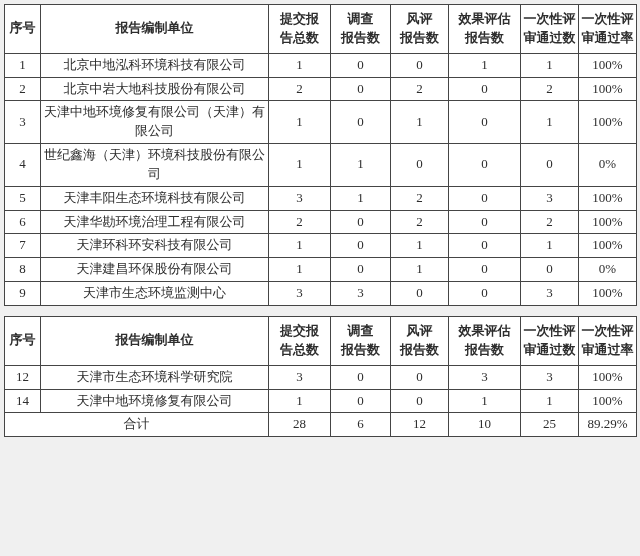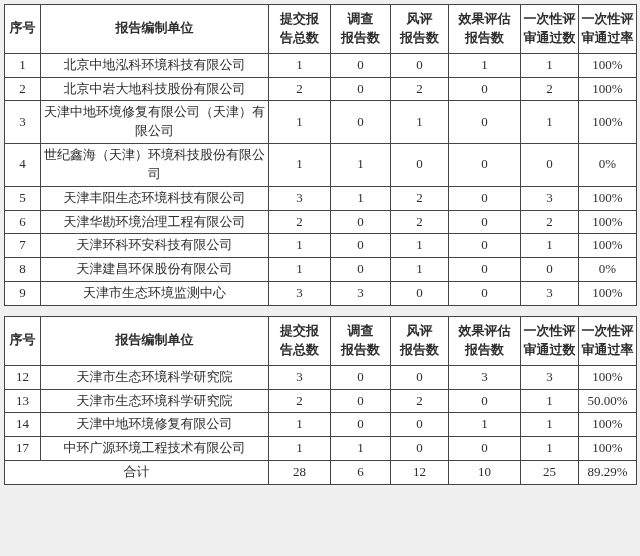--- a/index.html
+++ b/index.html
@@ -216,46 +216,26 @@
         <td>12</td>
         <td>天津市生态环境科学研究院</td>
         <td>3</td>
         <td>0</td>
         <td>0</td>
         <td>3</td>
         <td>3</td>
         <td>100%</td>
       </tr>
       <tr>
-        <td>13</td>
-        <td>天津市生态环境科学研究院</td>
-        <td>2</td>
-        <td>0</td>
-        <td>2</td>
-        <td>0</td>
-        <td>1</td>
-        <td>50.00%</td>
-      </tr>
-      <tr>
         <td>14</td>
         <td>天津中地环境修复有限公司</td>
         <td>1</td>
         <td>0</td>
         <td>0</td>
         <td>1</td>
-        <td>1</td>
-        <td>100%</td>
-      </tr>
-      <tr>
-        <td>17</td>
-        <td>中环广源环境工程技术有限公司</td>
-        <td>1</td>
-        <td>1</td>
-        <td>0</td>
-        <td>0</td>
         <td>1</td>
         <td>100%</td>
       </tr>
       <tr>
         <td colspan="2" class="total-label">合计</td>
         <td>28</td>
         <td>6</td>
         <td>12</td>
         <td>10</td>
         <td>25</td>

